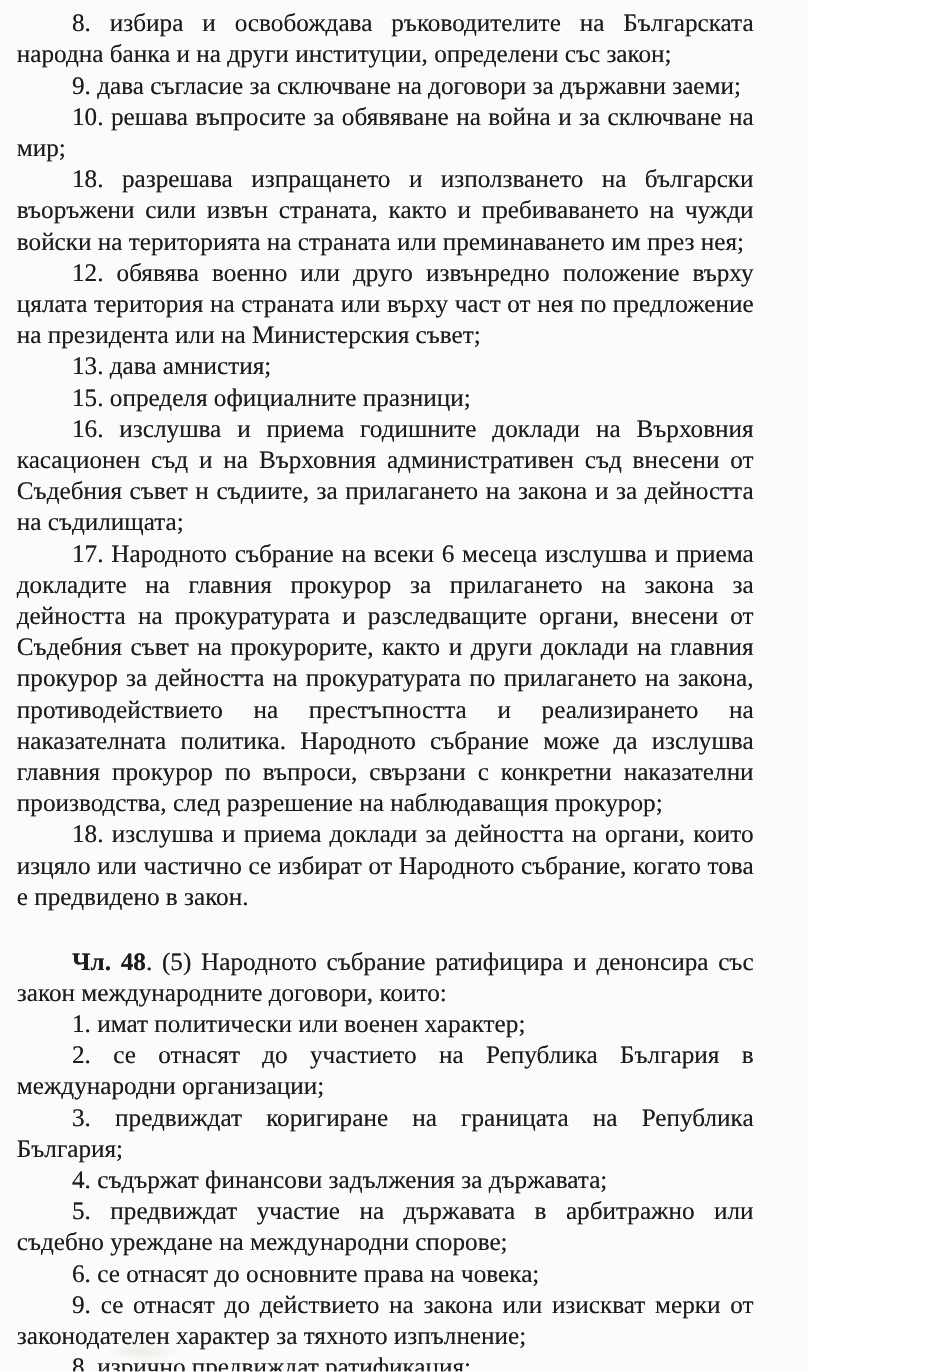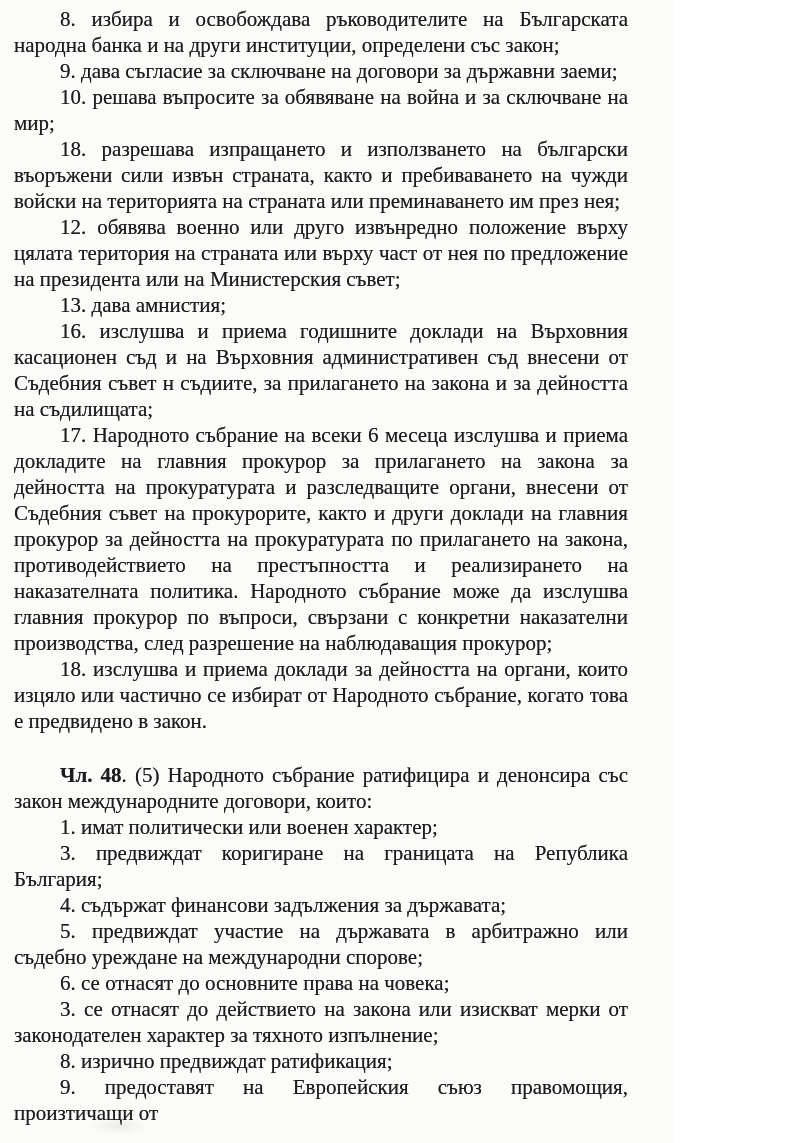--- a/index.html
+++ b/index.html
@@ -46,30 +46,32 @@
 <body>
 
 <div class="page">
 
   <p>8. избира и освобождава ръководителите на Българската народна банка и на други институции, определени със закон;</p>
   <p>9. дава съгласие за сключване на договори за държавни заеми;</p>
   <p>10. решава въпросите за обявяване на война и за сключване на мир;</p>
   <p>18. разрешава изпращането и използването на български въоръжени сили извън страната, както и пребиваването на чужди войски на територията на страната или преминаването им през нея;</p>
   <p>12. обявява военно или друго извънредно положение върху цялата територия на страната или върху част от нея по предложение на президента или на Министерския съвет;</p>
   <p>13. дава амнистия;</p>
+  <p>15. определя официалните празници;</p>
   <p>16. изслушва и приема годишните доклади на Върховния касационен съд и на Върховния административен съд внесени от Съдебния съвет н съдиите, за прилагането на закона и за дейността на съдилищата;</p>
   <p>17. Народното събрание на всеки 6 месеца изслушва и приема докладите на главния прокурор за прилагането на закона за дейността на прокуратурата и разследващите органи, внесени от Съдебния съвет на прокурорите, както и други доклади на главния прокурор за дейността на прокуратурата по прилагането на закона, противодействието на престъпността и реализирането на наказателната политика. Народното събрание може да изслушва главния прокурор по въпроси, свързани с конкретни наказателни производства, след разрешение на наблюдаващия прокурор;</p>
   <p>18. изслушва и приема доклади за дейността на органи, които изцяло или частично се избират от Народното събрание, когато това е предвидено в закон.</p>
 
   <p class="article-head"><b>Чл. 48</b><span>. (5) Народното събрание ратифицира и денонсира със закон международните договори, които:</span></p>
 
   <p>1. имат политически или военен характер;</p>
+  <p>2. се отнасят до участието на Република България в международни организации;</p>
   <p>3. предвиждат коригиране на границата на Република България;</p>
   <p>4. съдържат финансови задължения за държавата;</p>
   <p>5. предвиждат участие на държавата в арбитражно или съдебно уреждане на международни спорове;</p>
   <p>6. се отнасят до основните права на човека;</p>
-  <p>3. се отнасят до действието на закона или изискват мерки от законодателен характер за тяхното изпълнение;</p>
+  <p>9. се отнасят до действието на закона или изискват мерки от законодателен характер за тяхното изпълнение;</p>
   <p>8. изрично предвиждат ратификация;</p>
   <p>9. предоставят на Европейския съюз правомощия, произтичащи от</p>
 
   <div class="smudge smudge-1"></div>
   <div class="smudge smudge-2"></div>
 </div>
 
 </body></html>

